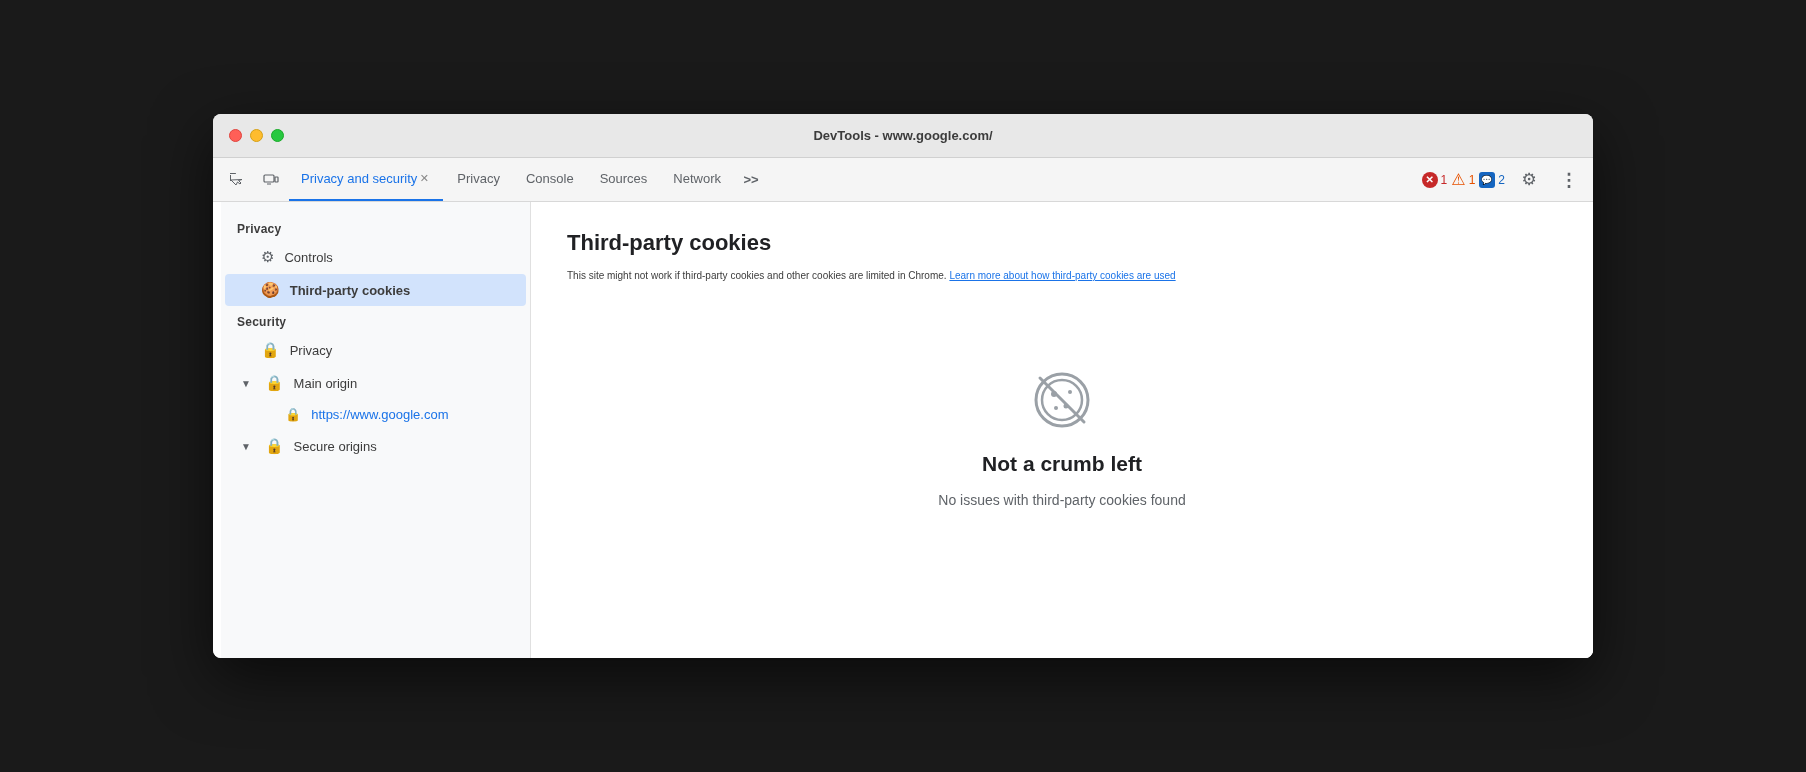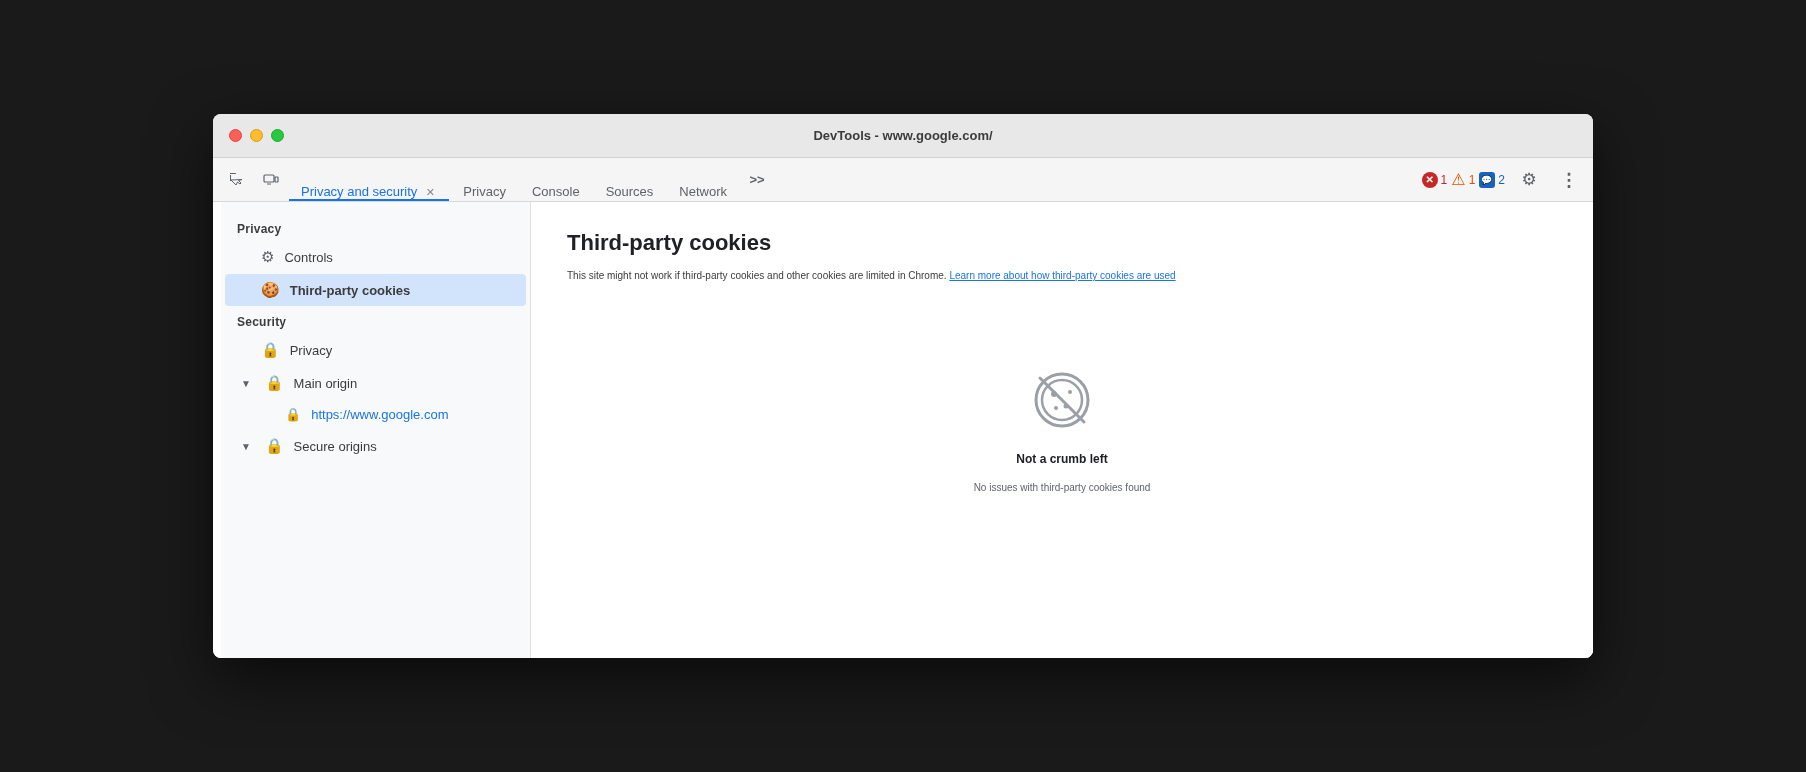--- a/index.html
+++ b/index.html
@@ -63,23 +63,22 @@
       justify-content: center;
       cursor: pointer;
       border-radius: 4px;
       color: #5f6368;
       font-size: 16px;
       border: none;
       background: none;
     }
     .tab {
       display: flex;
-      align-items: flex-end;
+      align-items: center;
       padding: 0 12px;
-      gap: 6px;
       cursor: pointer;
       font-size: 13px;
       color: #5f6368;
       border-bottom: 2px solid transparent;
       white-space: nowrap;
     }
     .tab.active {
       color: #1a73e8;
       border-bottom: 2px solid #1a73e8;
     }
@@ -217,26 +216,26 @@
       justify-content: center;
       margin-top: 80px;
       gap: 16px;
     }
     .empty-icon {
       width: 72px;
       height: 72px;
       color: #9aa0a6;
     }
     .empty-title {
-      font-size: 12px;
+      font-size: 21px;
       font-weight: 700;
       color: #202124;
     }
     .empty-subtitle {
-      font-size: 10px;
+      font-size: 14px;
       color: #5f6368;
     }
     .window-body {
       display: flex;
       flex-direction: column;
       height: 500px;
     }
   </style>
 </head>
 <body>

